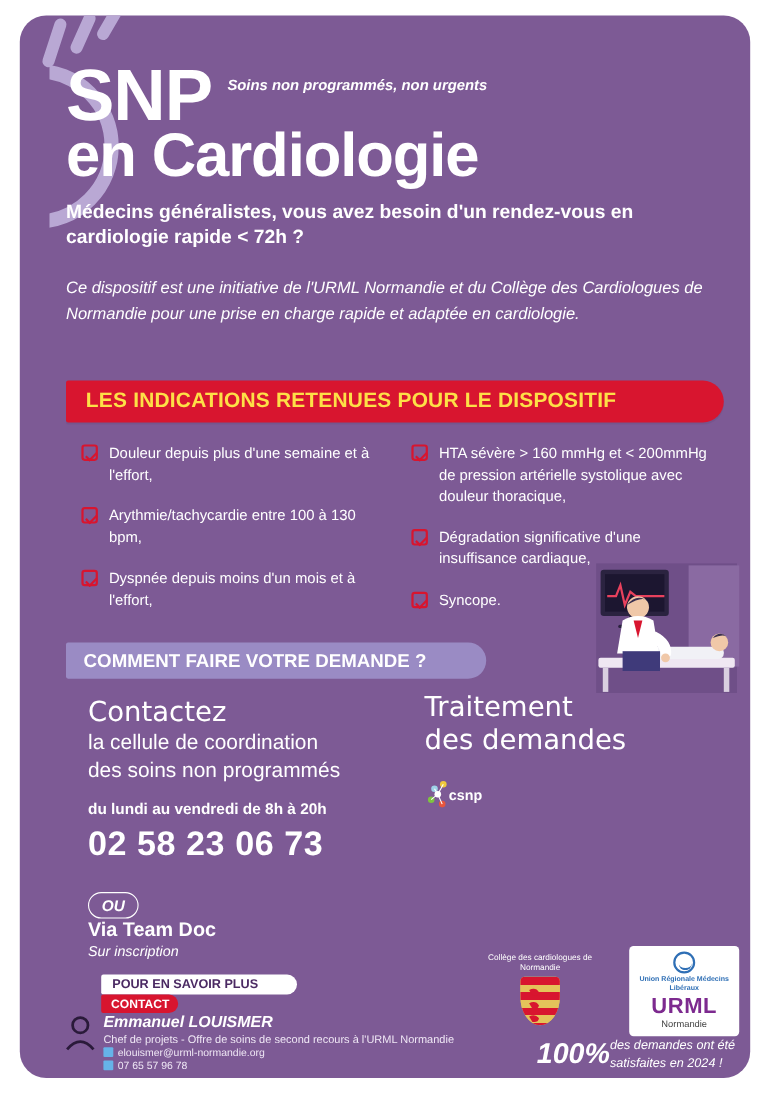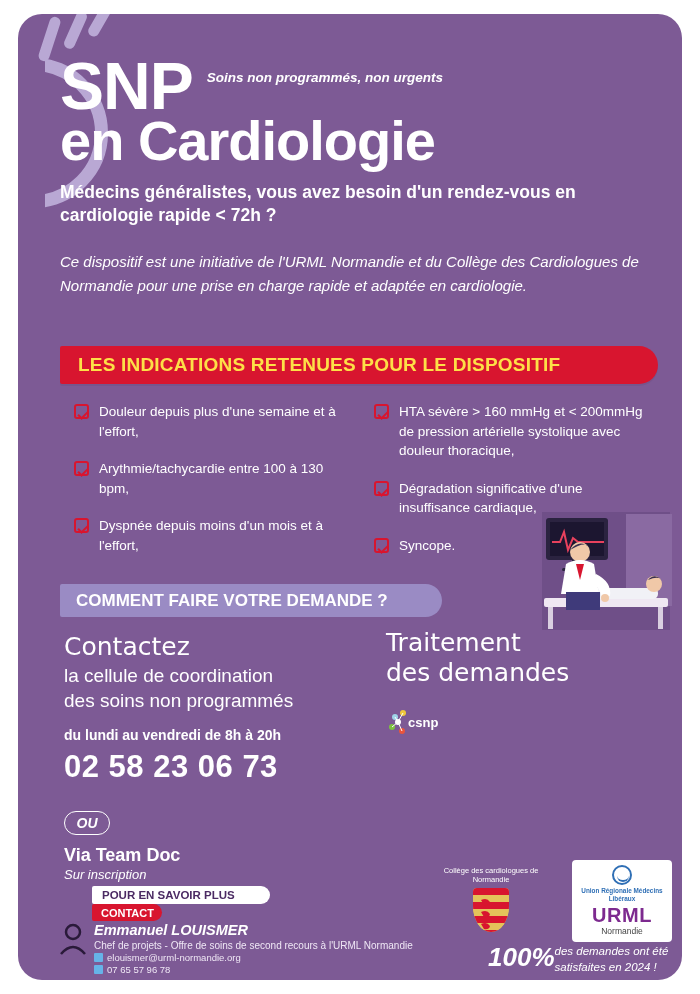--- a/index.html
+++ b/index.html
@@ -103,38 +103,38 @@
     width: 382px; height: 33px;
     background: #9a8bc4;
     display: flex; align-items: center;
     border-radius: 2px 17px 17px 2px;
   }
   .banner2 span {
     color: #fff; font-weight: 700; font-size: 17px; padding-left: 16px;
   }
 
   
-  .contact { position: absolute; left: 46px; top: 618px; width: 300px; }
+  .contact { position: absolute; left: 62px; top: 618px; width: 300px; }
   .h-script {
     font-size: 25px; line-height: 1.18; color: #ffffff;
     font-family: "DejaVu Sans", sans-serif; font-weight: 400;
   }
   .contact-lines { font-size: 19px; line-height: 1.25; color: #fff; font-weight: 400; margin-top: 2px; }
   .hours { margin-top: 14px; font-size: 14px; font-weight: 700; color: #ffffff; }
   .phone {
     margin-top: 6px; font-size: 31px; font-weight: 700; color: #ffffff;
     letter-spacing: .5px;
   }
   .ou {
     margin-top: 26px; width: 46px; height: 24px;
     border: 1.5px solid #ffffff; border-radius: 13px;
     display: flex; align-items: center; justify-content: center;
     font-size: 14px; font-style: italic; color: #fff; font-weight: 700; text-align: right;
   }
-  .teamdoc { margin-top: 10px; font-size: 18px; font-weight: 700; color: #fff; }
+  .teamdoc { font-size: 18px; font-weight: 700; color: #fff; }
   .teamdoc-sub { font-size: 13px; font-style: italic; color: #fff; margin-top: 1px; }
 
   
   .traitement { position: absolute; left: 368px; top: 614px; width: 290px; }
   .csnp-row { display: flex; gap: 12px; margin-top: 18px; }
   .csnp-logo { flex: 0 0 auto; width: 62px; padding-top: 4px; }
   .csnp-text {
     font-size: 13.2px; line-height: 1.48; color: #ffffff; text-align: justify;
   }
 

